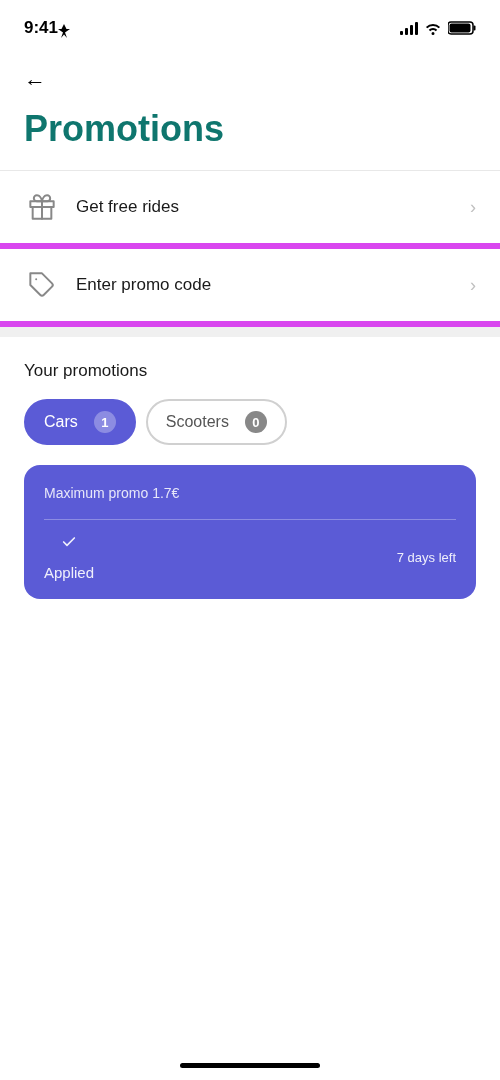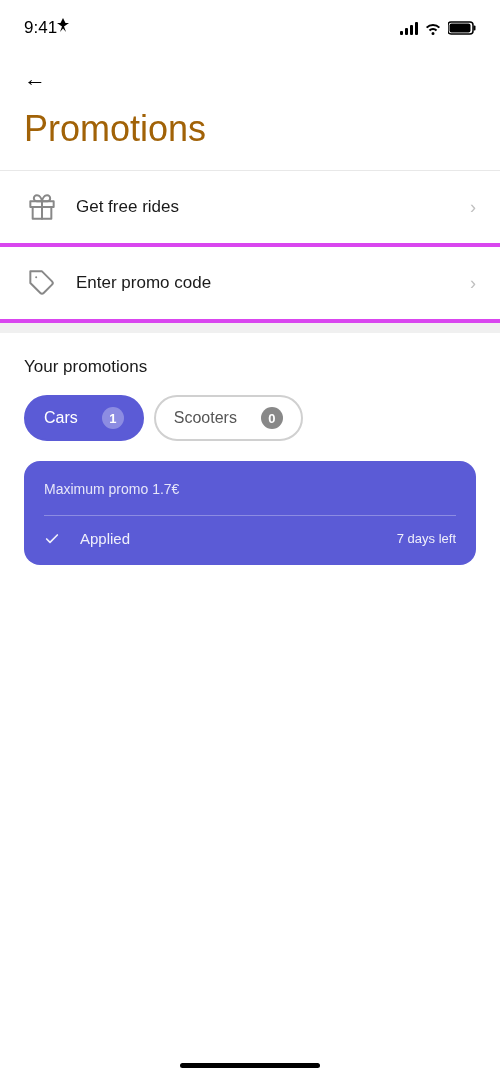--- a/index.html
+++ b/index.html
@@ -18,24 +18,24 @@
     .status-bar {
       display: flex;
       justify-content: space-between;
       align-items: center;
       padding: 14px 24px 8px 24px;
       height: 50px;
     }
 
     .status-time {
       font-size: 17px;
-      font-weight: 400;
+      font-weight: 700;
       color: #000;
       display: flex;
-      align-items: flex-start;
+      align-items: flex-end;
     }
 
     .status-icons {
       display: flex;
       align-items: center;
       gap: 6px;
     }
 
     .signal-bars {
       display: flex;
@@ -52,35 +52,35 @@
 
     
     .back-btn {
       padding: 16px 24px 8px 24px;
       cursor: pointer;
     }
 
     
     .page-title {
       font-size: 36px;
-      font-weight: 400;
-      color: #a16207;
+      font-weight: 700;
+      color: #0f766e;
       padding: 8px 24px 20px 24px;
     }
 
     
     .menu-section {
       border-top: 1px solid #e8e8e8;
     }
 
     .menu-item {
       display: flex;
       align-items: center;
       padding: 18px 24px;
-      border-bottom: 4px solid #d946ef;
+      border-bottom: 6px solid #d946ef;
       cursor: pointer;
       background: #fff;
     }
 
     .menu-icon {
       width: 36px;
       height: 36px;
       display: flex;
       align-items: center;
       justify-content: center;
@@ -119,21 +119,21 @@
     
     .tab-group {
       display: flex;
       gap: 10px;
       margin-bottom: 20px;
     }
 
     .tab-pill {
       display: flex;
       align-items: center;
-      gap: 24px;
+      gap: 16px;
       padding: 10px 18px;
       border-radius: 50px;
       font-size: 16px;
       font-weight: 500;
       cursor: pointer;
       border: 2px solid transparent;
     }
 
     .tab-pill.active {
       background: #5b5bd6;
@@ -221,23 +221,24 @@
     .promo-footer {
       display: flex;
       justify-content: space-between;
       align-items: center;
       padding-bottom: 18px;
     }
 
     .promo-applied {
       display: flex;
       align-items: center;
-      gap: 20px;
+      gap: 14px;
       font-size: 15px;
       color: rgba(255,255,255,0.9);
+      flex-direction: column;
     }
 
     .promo-days {
       font-size: 13px;
       color: rgba(255,255,255,0.9);
       text-align: right;
     }
 
     
     .home-indicator {

